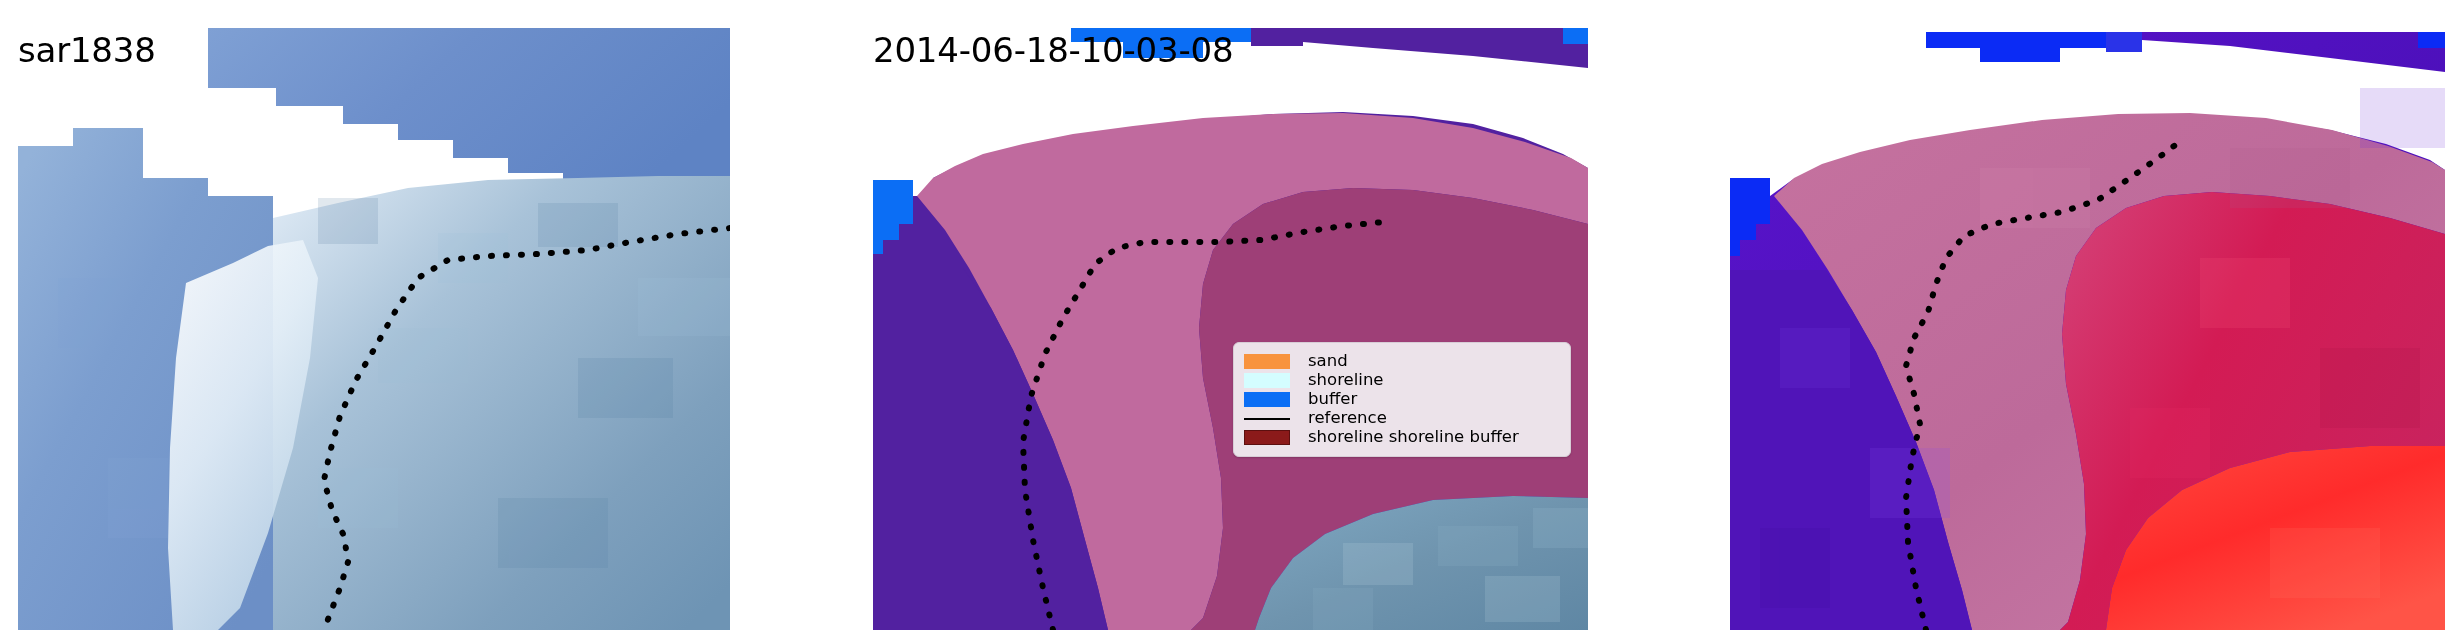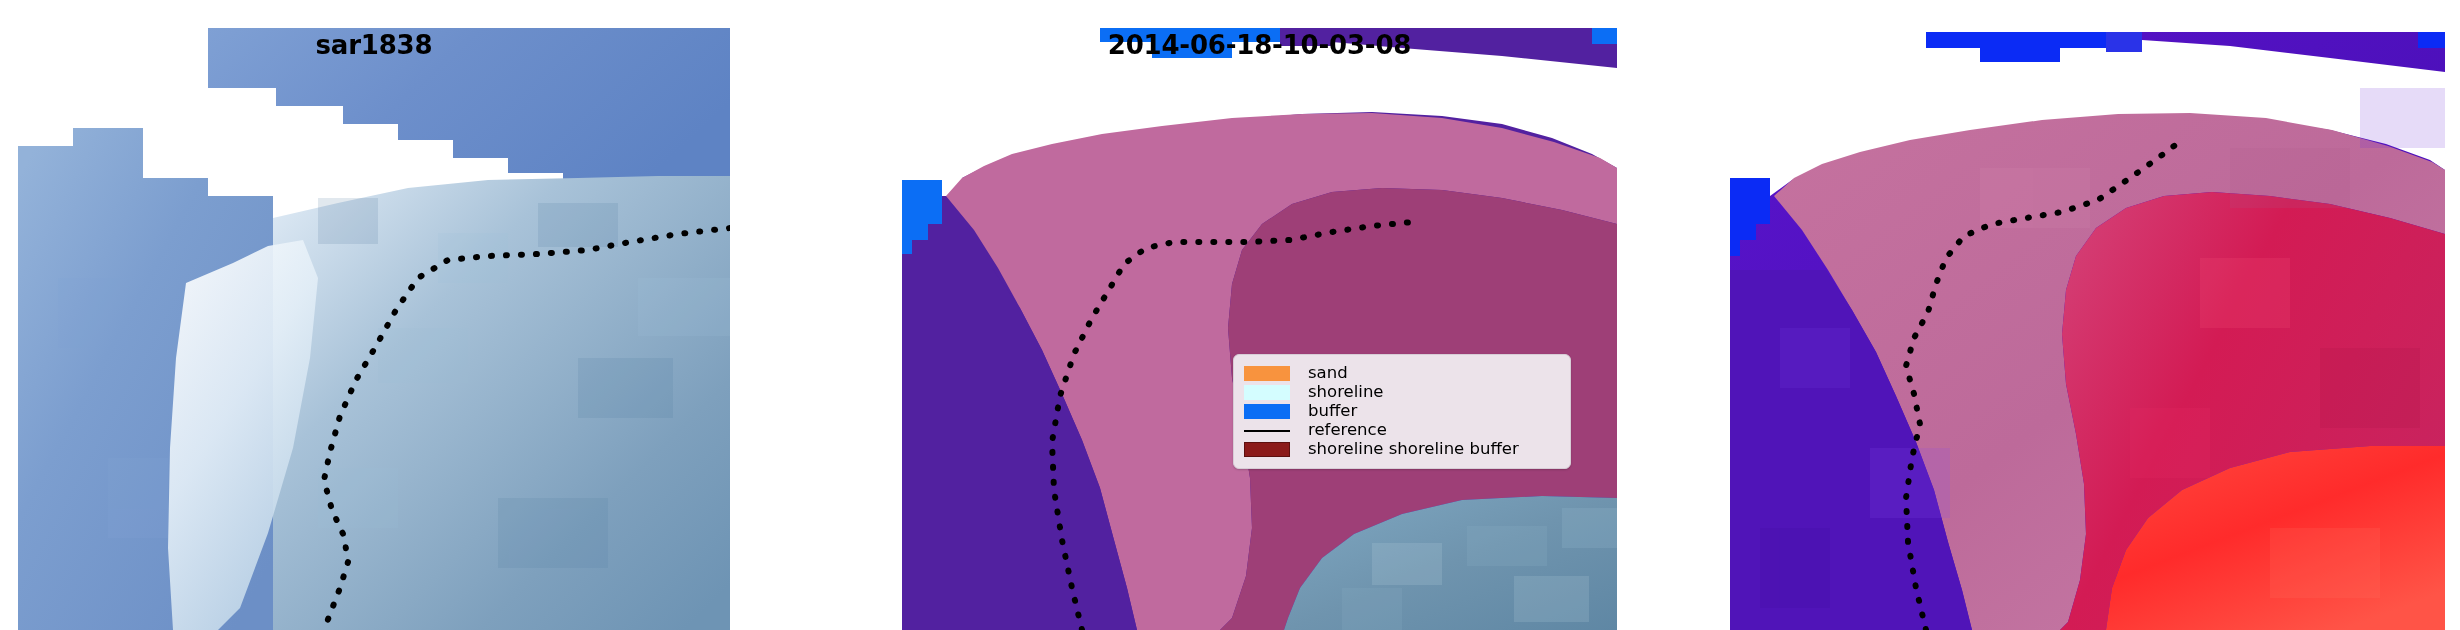--- a/index.html
+++ b/index.html
@@ -22,23 +22,23 @@
   .panel {
     position: absolute;
     background: #ffffff;
     overflow: hidden;
   }
   .panel-title {
     position: absolute;
     top: 2px;
     left: 0;
     width: 100%;
-    text-align: center;
-    font-size: 26px;
-    font-weight: bold;
+    text-align: left;
+    font-size: 34px;
+    font-weight: normal;
     color: #000000;
     font-family: "DejaVu Sans", sans-serif;
     letter-spacing: -0.2px;
     white-space: nowrap;
   }
   .raster {
     position: absolute;
     left: 0;
     top: 0;
     width: 100%;
@@ -47,21 +47,20 @@
   }
   
   .legend {
     position: absolute;
     background: #ece3ea;
     border: 1px solid #d7cdd6;
     border-radius: 6px;
     padding: 9px 12px 9px 10px;
     box-sizing: border-box;
     box-shadow: 0 1px 2px rgba(0,0,0,0.18);
-    margin-top: 12px;
   }
   .legend-row {
     display: flex;
     align-items: center;
     height: 19px;
   }
   .legend-swatch {
     width: 46px;
     height: 15px;
     margin-right: 18px;
@@ -152,21 +151,21 @@
       </g>
 
       <path d="M712,200 L660,206 L612,214 L570,222 L520,226 L470,228
                L430,232 L400,250 L378,282 L358,318 L338,352 L322,388
                L312,424 L306,452 L314,482 L326,508 L330,534 L322,560
                L312,586 L306,602" fill="none" stroke="#000000" stroke-width="6" stroke-linecap="round" stroke-dasharray="1 14"></path>
     </svg>
     <div class="panel-title">sar1838</div>
   </div>
 
-  <div class="panel" id="p1" style="left: 873px; top: 28px; width: 715px; height: 602px; margin-left: 29px;">
+  <div class="panel" id="p1" style="left: 873px; top: 28px; width: 715px; height: 602px;">
     <svg class="raster" viewBox="0 0 715 602" preserveAspectRatio="none">
       <defs>
         <linearGradient id="h1" x1="0" y1="0" x2="1" y2="1">
           <stop offset="0" stop-color="#7fa8c2"></stop>
           <stop offset="0.5" stop-color="#6f94ae"></stop>
           <stop offset="1" stop-color="#5f87a4"></stop>
         </linearGradient>
       </defs>
       <rect x="0" y="0" width="715" height="602" fill="#ffffff"></rect>
 

